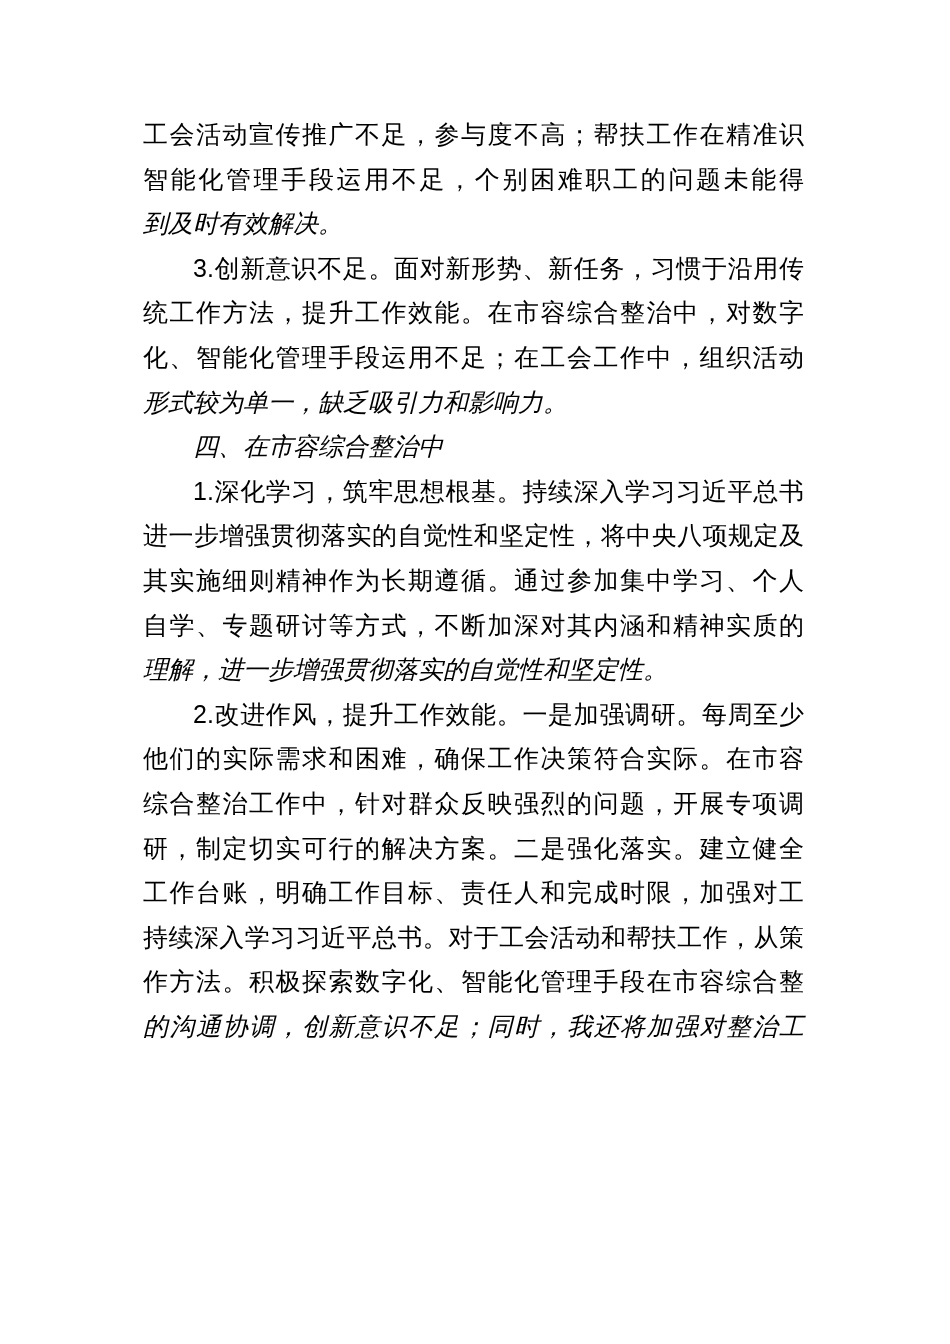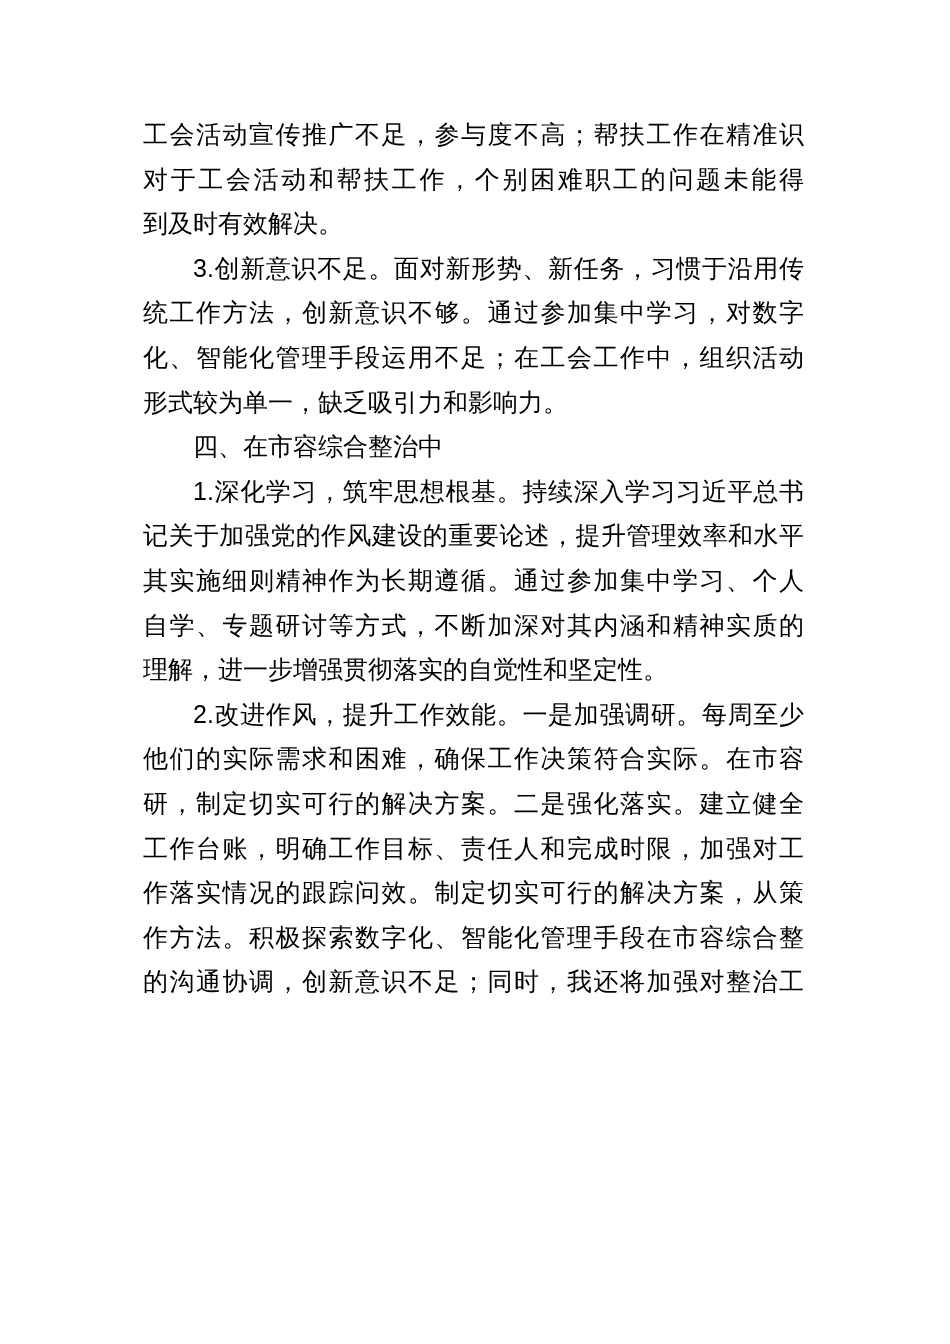--- a/index.html
+++ b/index.html
@@ -32,56 +32,58 @@
   .paragraph { margin: 0; }
   .line {
     text-align: justify;
     text-align-last: justify;
     text-justify: inter-character;
     white-space: normal;
   }
   
   .paragraph .line:last-child {
     text-align-last: left;
+    font-style: italic;
   }
   
   .paragraph.justify-last .line:last-child {
     text-align-last: justify;
   }
   .line.indent { text-indent: 2em; }
 </style>
 </head>
 <body style="background: rgb(255, 255, 255); color: rgb(0, 0, 0);">
 
 <div class="page">
   <div class="text-block" id="doc">
       <div class="paragraph">
         <div class="line">工会活动宣传推广不足，参与度不高；帮扶工作在精准识</div>
-        <div class="line">对于工会活动和帮扶工作，个别困难职工的问题未能得</div>
+        <div class="line">智能化管理手段运用不足，个别困难职工的问题未能得</div>
         <div class="line">到及时有效解决。</div>
       </div>
       <div class="paragraph">
         <div class="line indent">3.创新意识不足。面对新形势、新任务，习惯于沿用传</div>
-        <div class="line">统工作方法，创新意识不够。通过参加集中学习，对数字</div>
+        <div class="line">统工作方法，提升工作效能。在市容综合整治中，对数字</div>
         <div class="line">化、智能化管理手段运用不足；在工会工作中，组织活动</div>
         <div class="line">形式较为单一，缺乏吸引力和影响力。</div>
       </div>
       <div class="paragraph">
         <div class="line indent">四、在市容综合整治中</div>
       </div>
       <div class="paragraph">
         <div class="line indent">1.深化学习，筑牢思想根基。持续深入学习习近平总书</div>
-        <div class="line">记关于加强党的作风建设的重要论述，提升管理效率和水平</div>
+        <div class="line">进一步增强贯彻落实的自觉性和坚定性，将中央八项规定及</div>
         <div class="line">其实施细则精神作为长期遵循。通过参加集中学习、个人</div>
         <div class="line">自学、专题研讨等方式，不断加深对其内涵和精神实质的</div>
         <div class="line">理解，进一步增强贯彻落实的自觉性和坚定性。</div>
       </div>
       <div class="paragraph justify-last">
         <div class="line indent">2.改进作风，提升工作效能。一是加强调研。每周至少</div>
         <div class="line">他们的实际需求和困难，确保工作决策符合实际。在市容</div>
+        <div class="line">综合整治工作中，针对群众反映强烈的问题，开展专项调</div>
         <div class="line">研，制定切实可行的解决方案。二是强化落实。建立健全</div>
         <div class="line">工作台账，明确工作目标、责任人和完成时限，加强对工</div>
-        <div class="line">作落实情况的跟踪问效。制定切实可行的解决方案，从策</div>
+        <div class="line">持续深入学习习近平总书。对于工会活动和帮扶工作，从策</div>
         <div class="line">作方法。积极探索数字化、智能化管理手段在市容综合整</div>
         <div class="line">的沟通协调，创新意识不足；同时，我还将加强对整治工</div>
       </div>
     </div>
 </div>
 
 </body></html>

